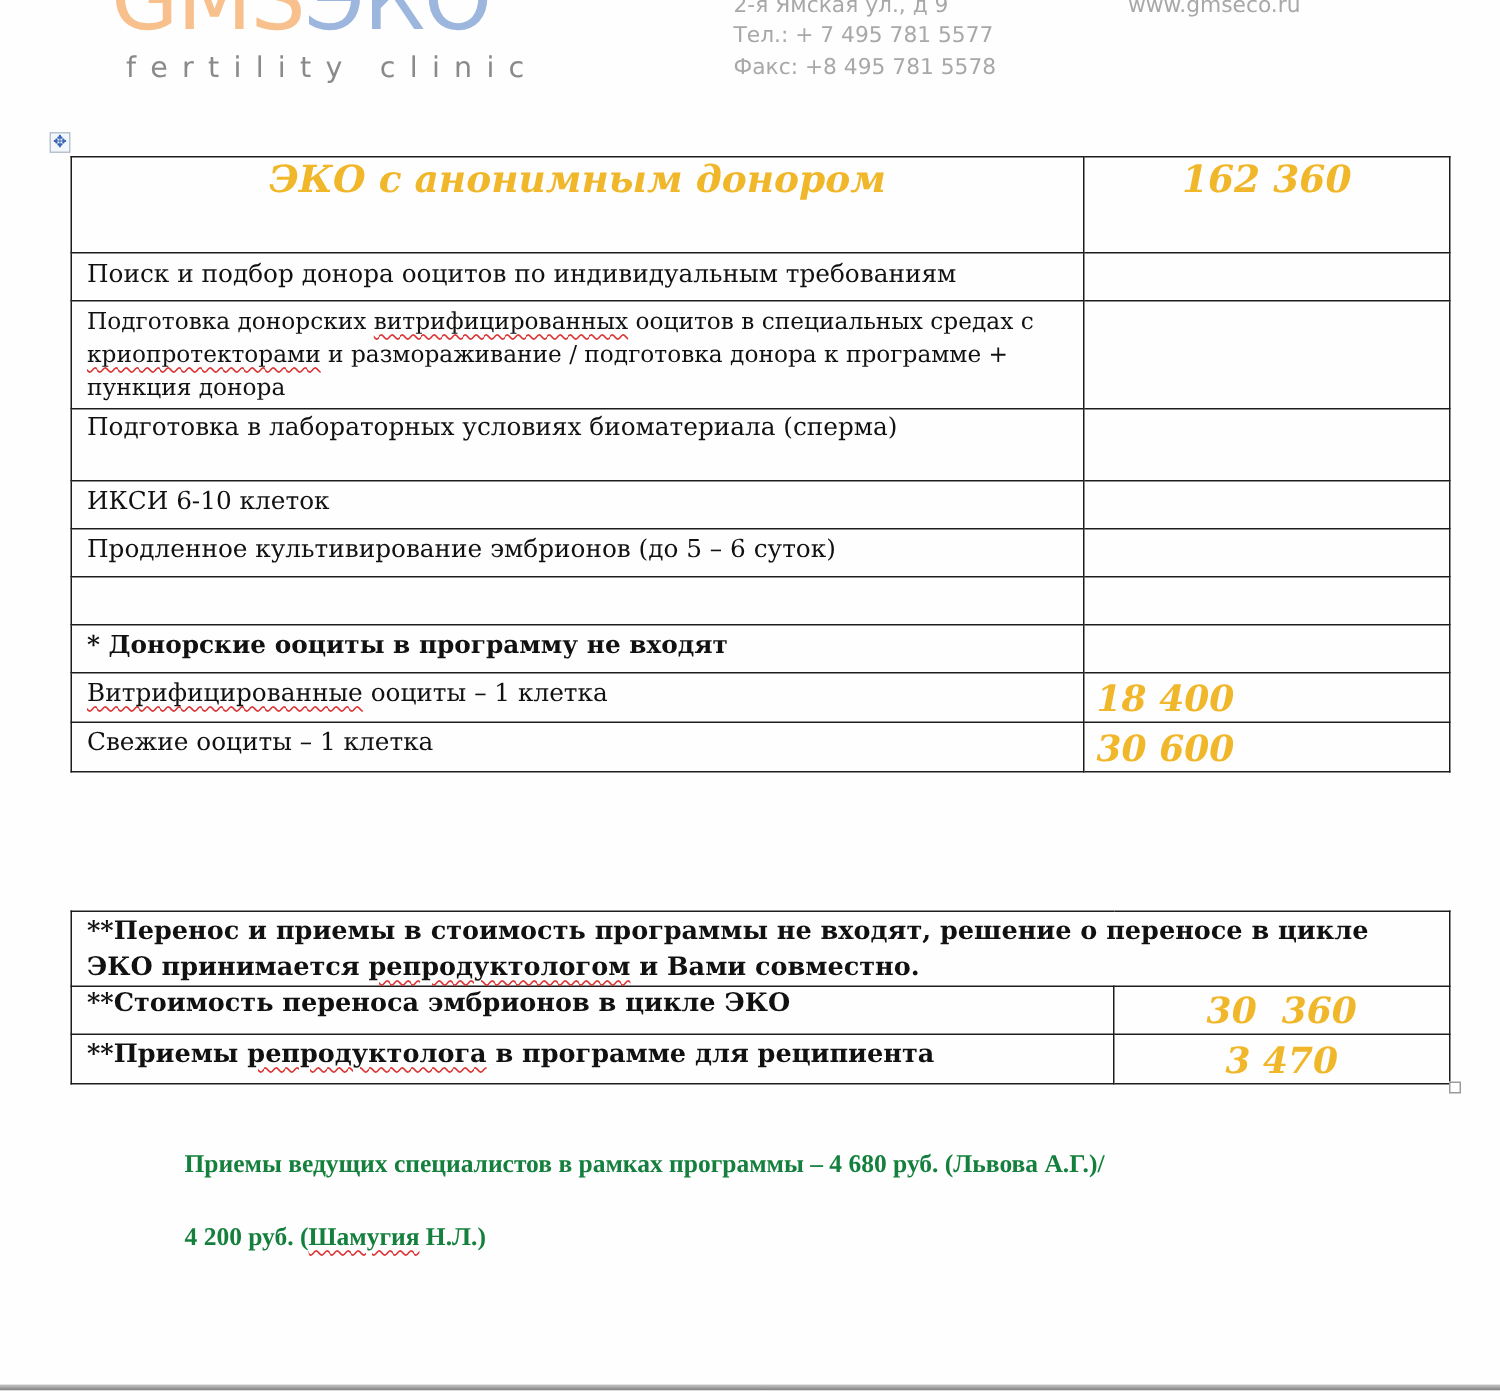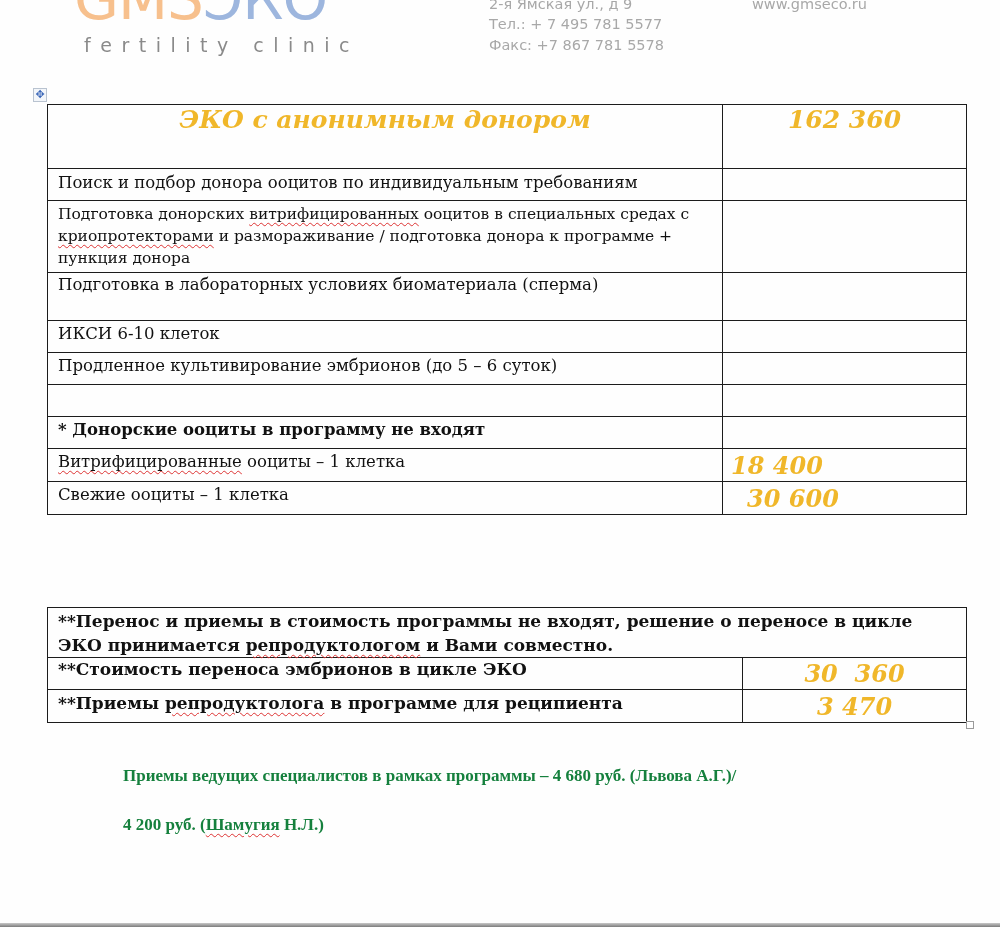--- a/index.html
+++ b/index.html
@@ -70,21 +70,21 @@
 </head>
 <body>
 
 <div class="logo-mark">
   <span class="logo-gms">GMS</span><span class="logo-eko">ЭКО</span>
 </div>
 <div class="logo-tag">fertility clinic</div>
 
 <div class="contact" style="left:489px; top:-6px;">2-я Ямская ул., д 9</div>
 <div class="contact" style="left:489px; top:14px;">Тел.: + 7 495 781 5577</div>
-<div class="contact" style="left:489px; top:35px;">Факс: +7 867 781 5578</div>
+<div class="contact" style="left:489px; top:35px;">Факс: +8 495 781 5578</div>
 <div class="contact" style="left:752px; top:-6px;">www.gmseco.ru</div>
 
 <div class="move-handle">✥</div>
 
 <table class="price t1">
   <colgroup>
       <col class="col-desc">
       <col>
     </colgroup>
   <tbody>
@@ -119,21 +119,21 @@
   <tr style="height:32px;">
     <td class="bold" style="padding-top:2px;">* Донорские ооциты в программу не входят</td>
     <td></td>
   </tr>
   <tr style="height:32px;">
     <td style="padding-top:2px;"><span class="squiggle">Витрифицированные</span><span> ооциты – 1 клетка</span></td>
     <td class="gold price-cell" style="padding-left:8px; padding-top:2px;">18 400</td>
   </tr>
   <tr style="height:32px;">
     <td style="padding-top:2px;"><span></span><span>Свежие ооциты – 1 клетка</span></td>
-    <td class="gold price-cell" style="padding-left:24px; padding-top:2px;">30 600</td>
+    <td class="gold price-cell" style="padding-left:8px; padding-top:2px;">30 600</td>
   </tr>
 </tbody>
   </table>
 
 <table class="price t2">
   <colgroup>
       <col style="width:695px;">
       <col>
     </colgroup>
   <tbody>

